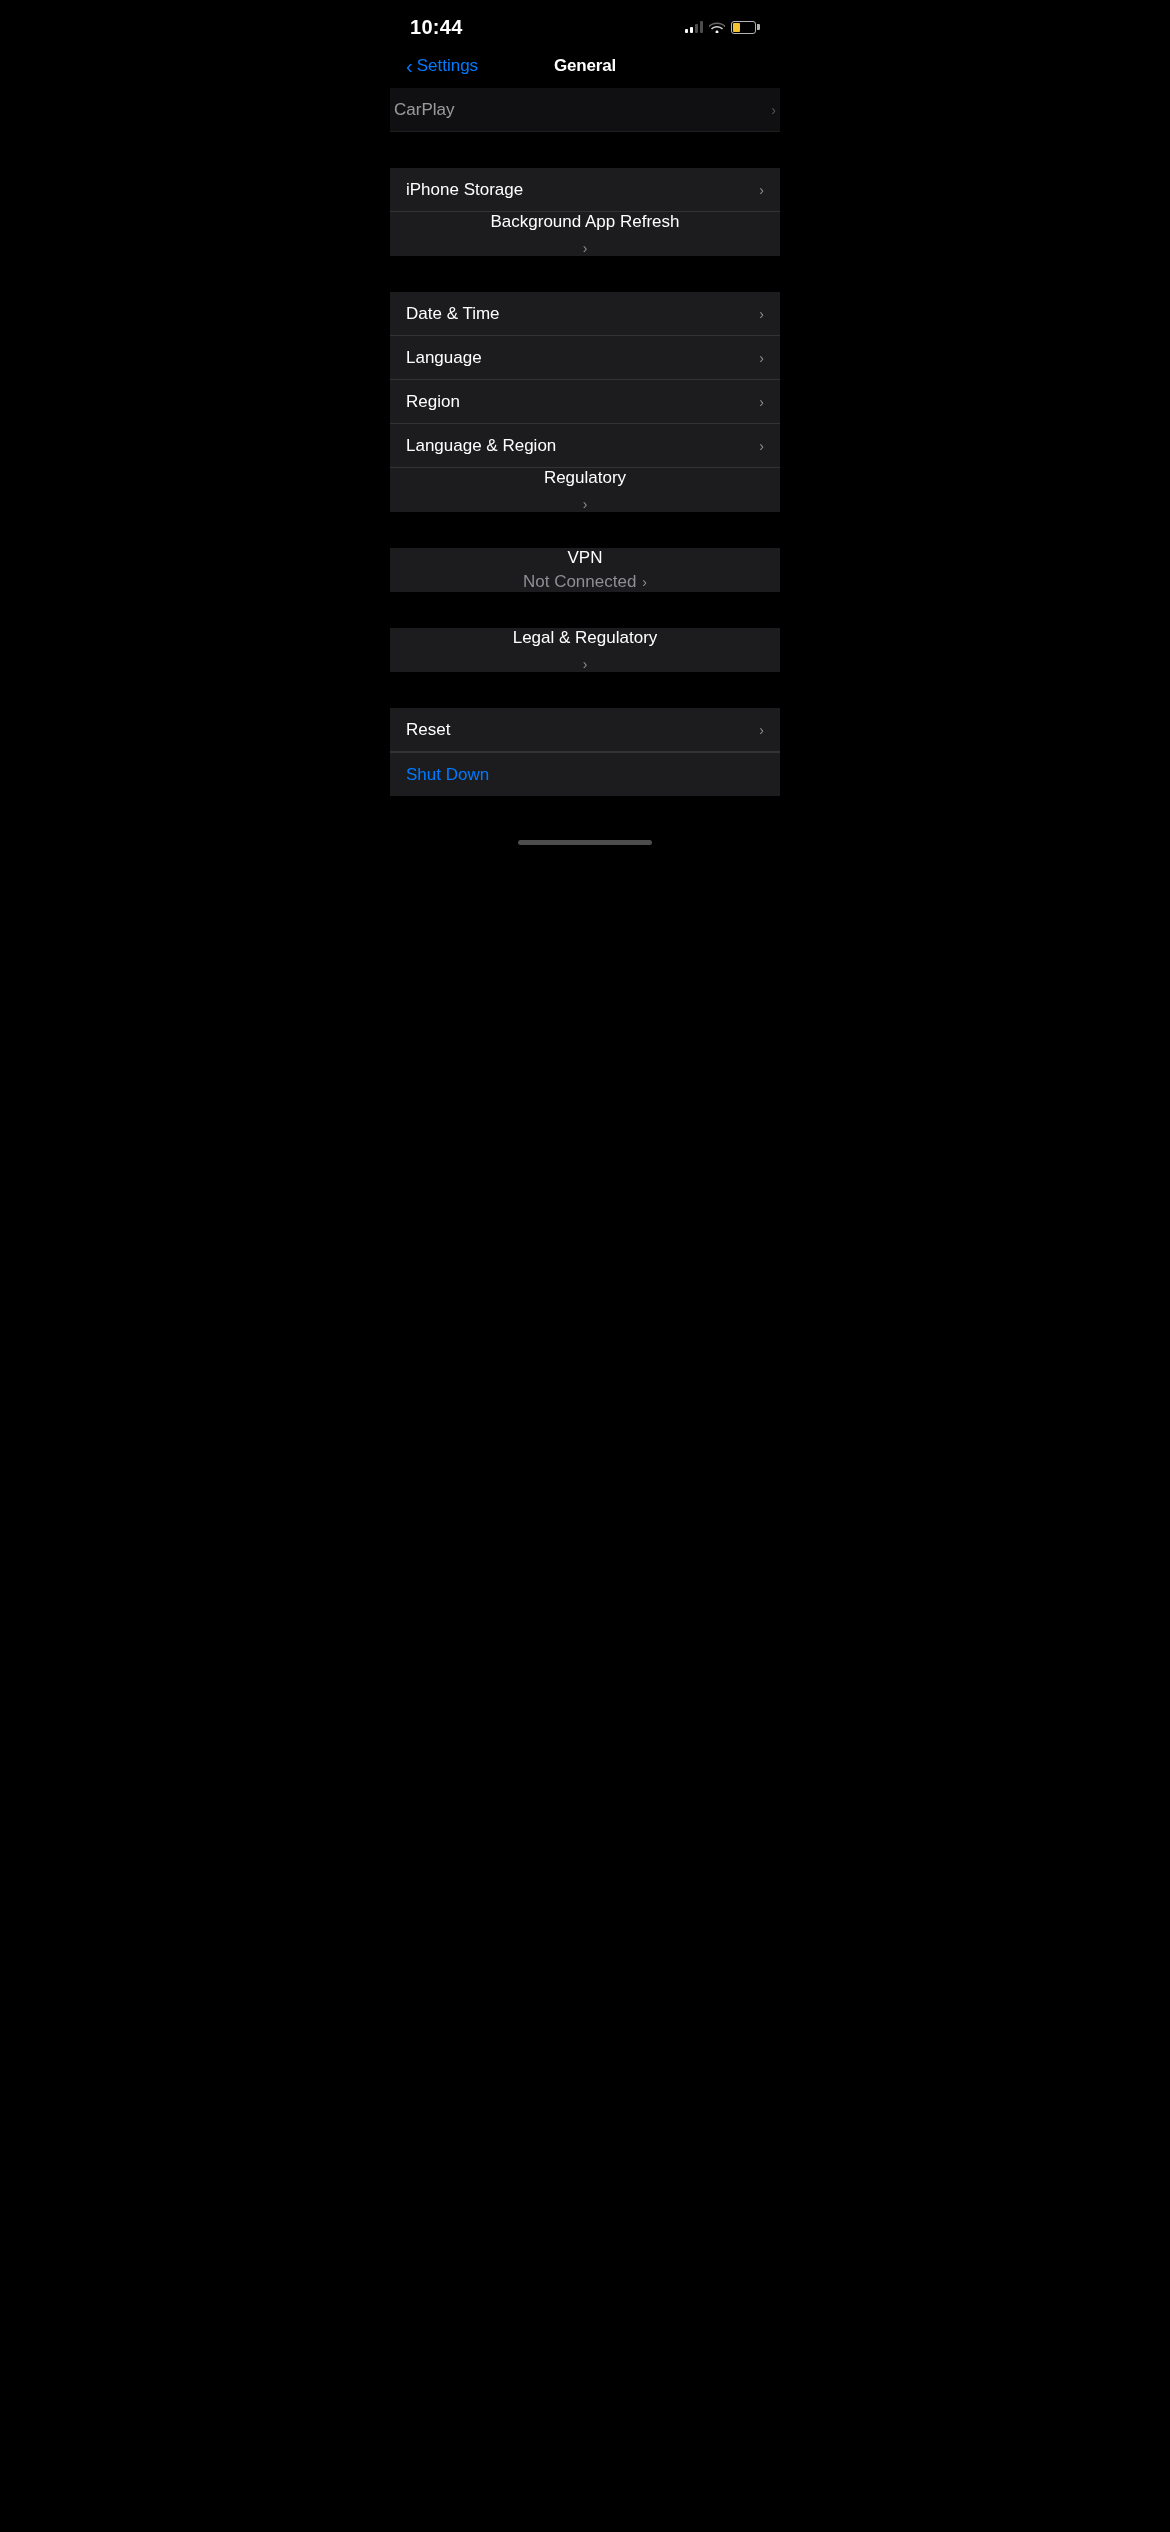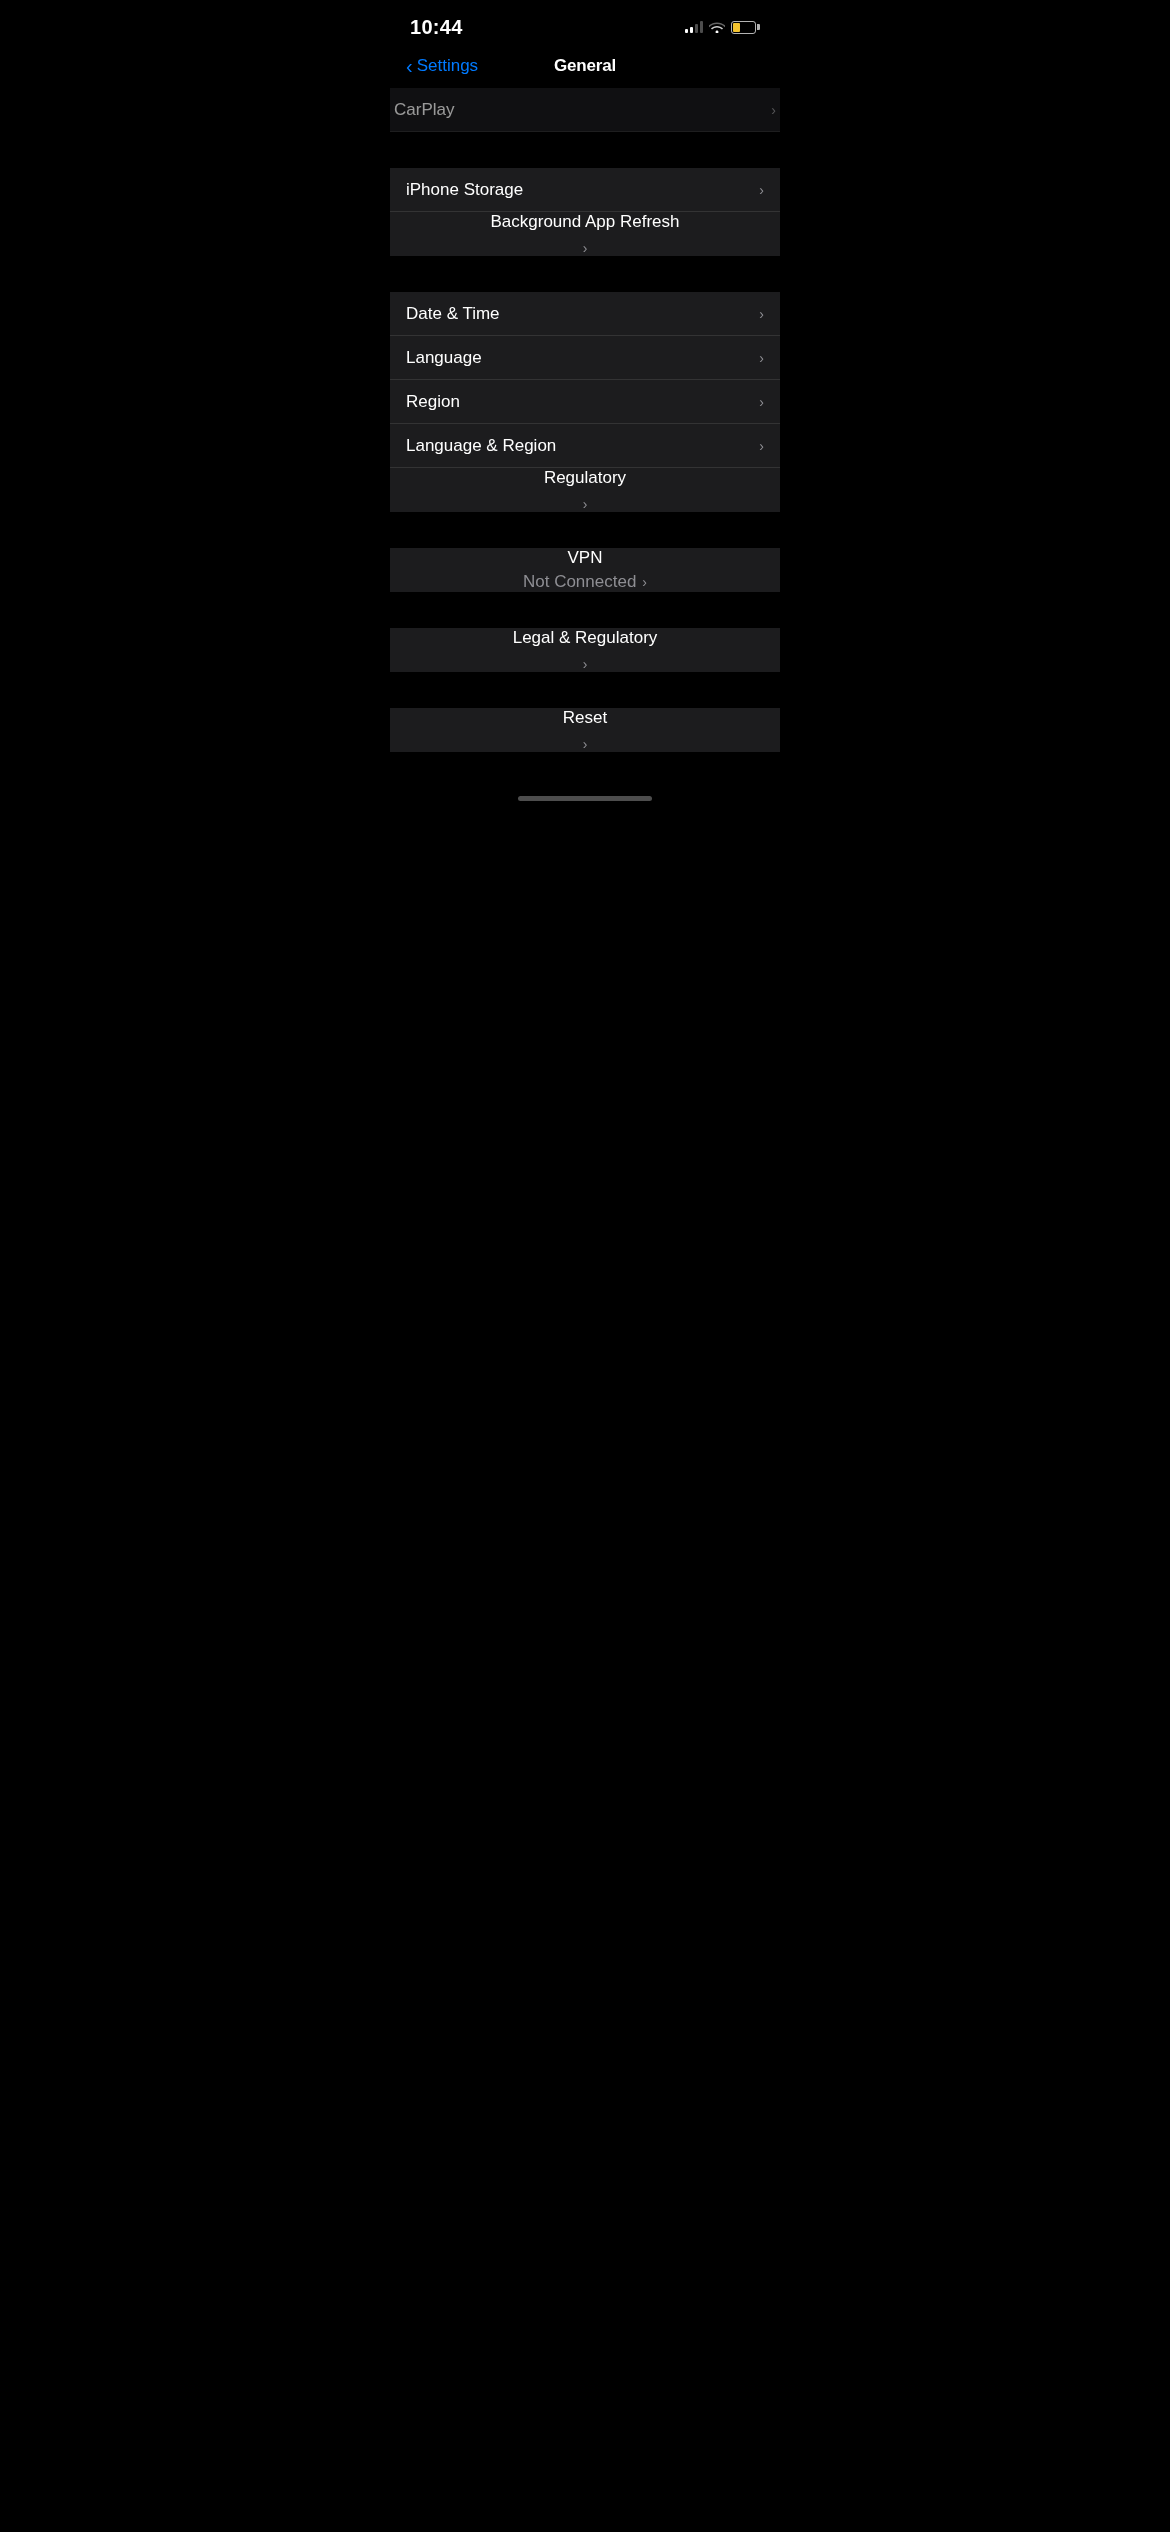--- a/index.html
+++ b/index.html
@@ -349,19 +349,22 @@
 
 <div class="section-separator"></div>
 
 <div class="settings-list section-group">
   <div class="settings-item reset-item">
     <span class="settings-item-label">Reset</span>
     <div class="settings-item-right">
       <span class="chevron-icon">›</span>
     </div>
   </div>
+  <div class="shut-down-item">
+    <span class="shut-down-label">Shut Down</span>
+  </div>
 </div>
 
 <div class="section-separator"></div>
 
 <div class="home-indicator">
   <div class="home-bar"></div>
 </div>
 
 </body></html>

